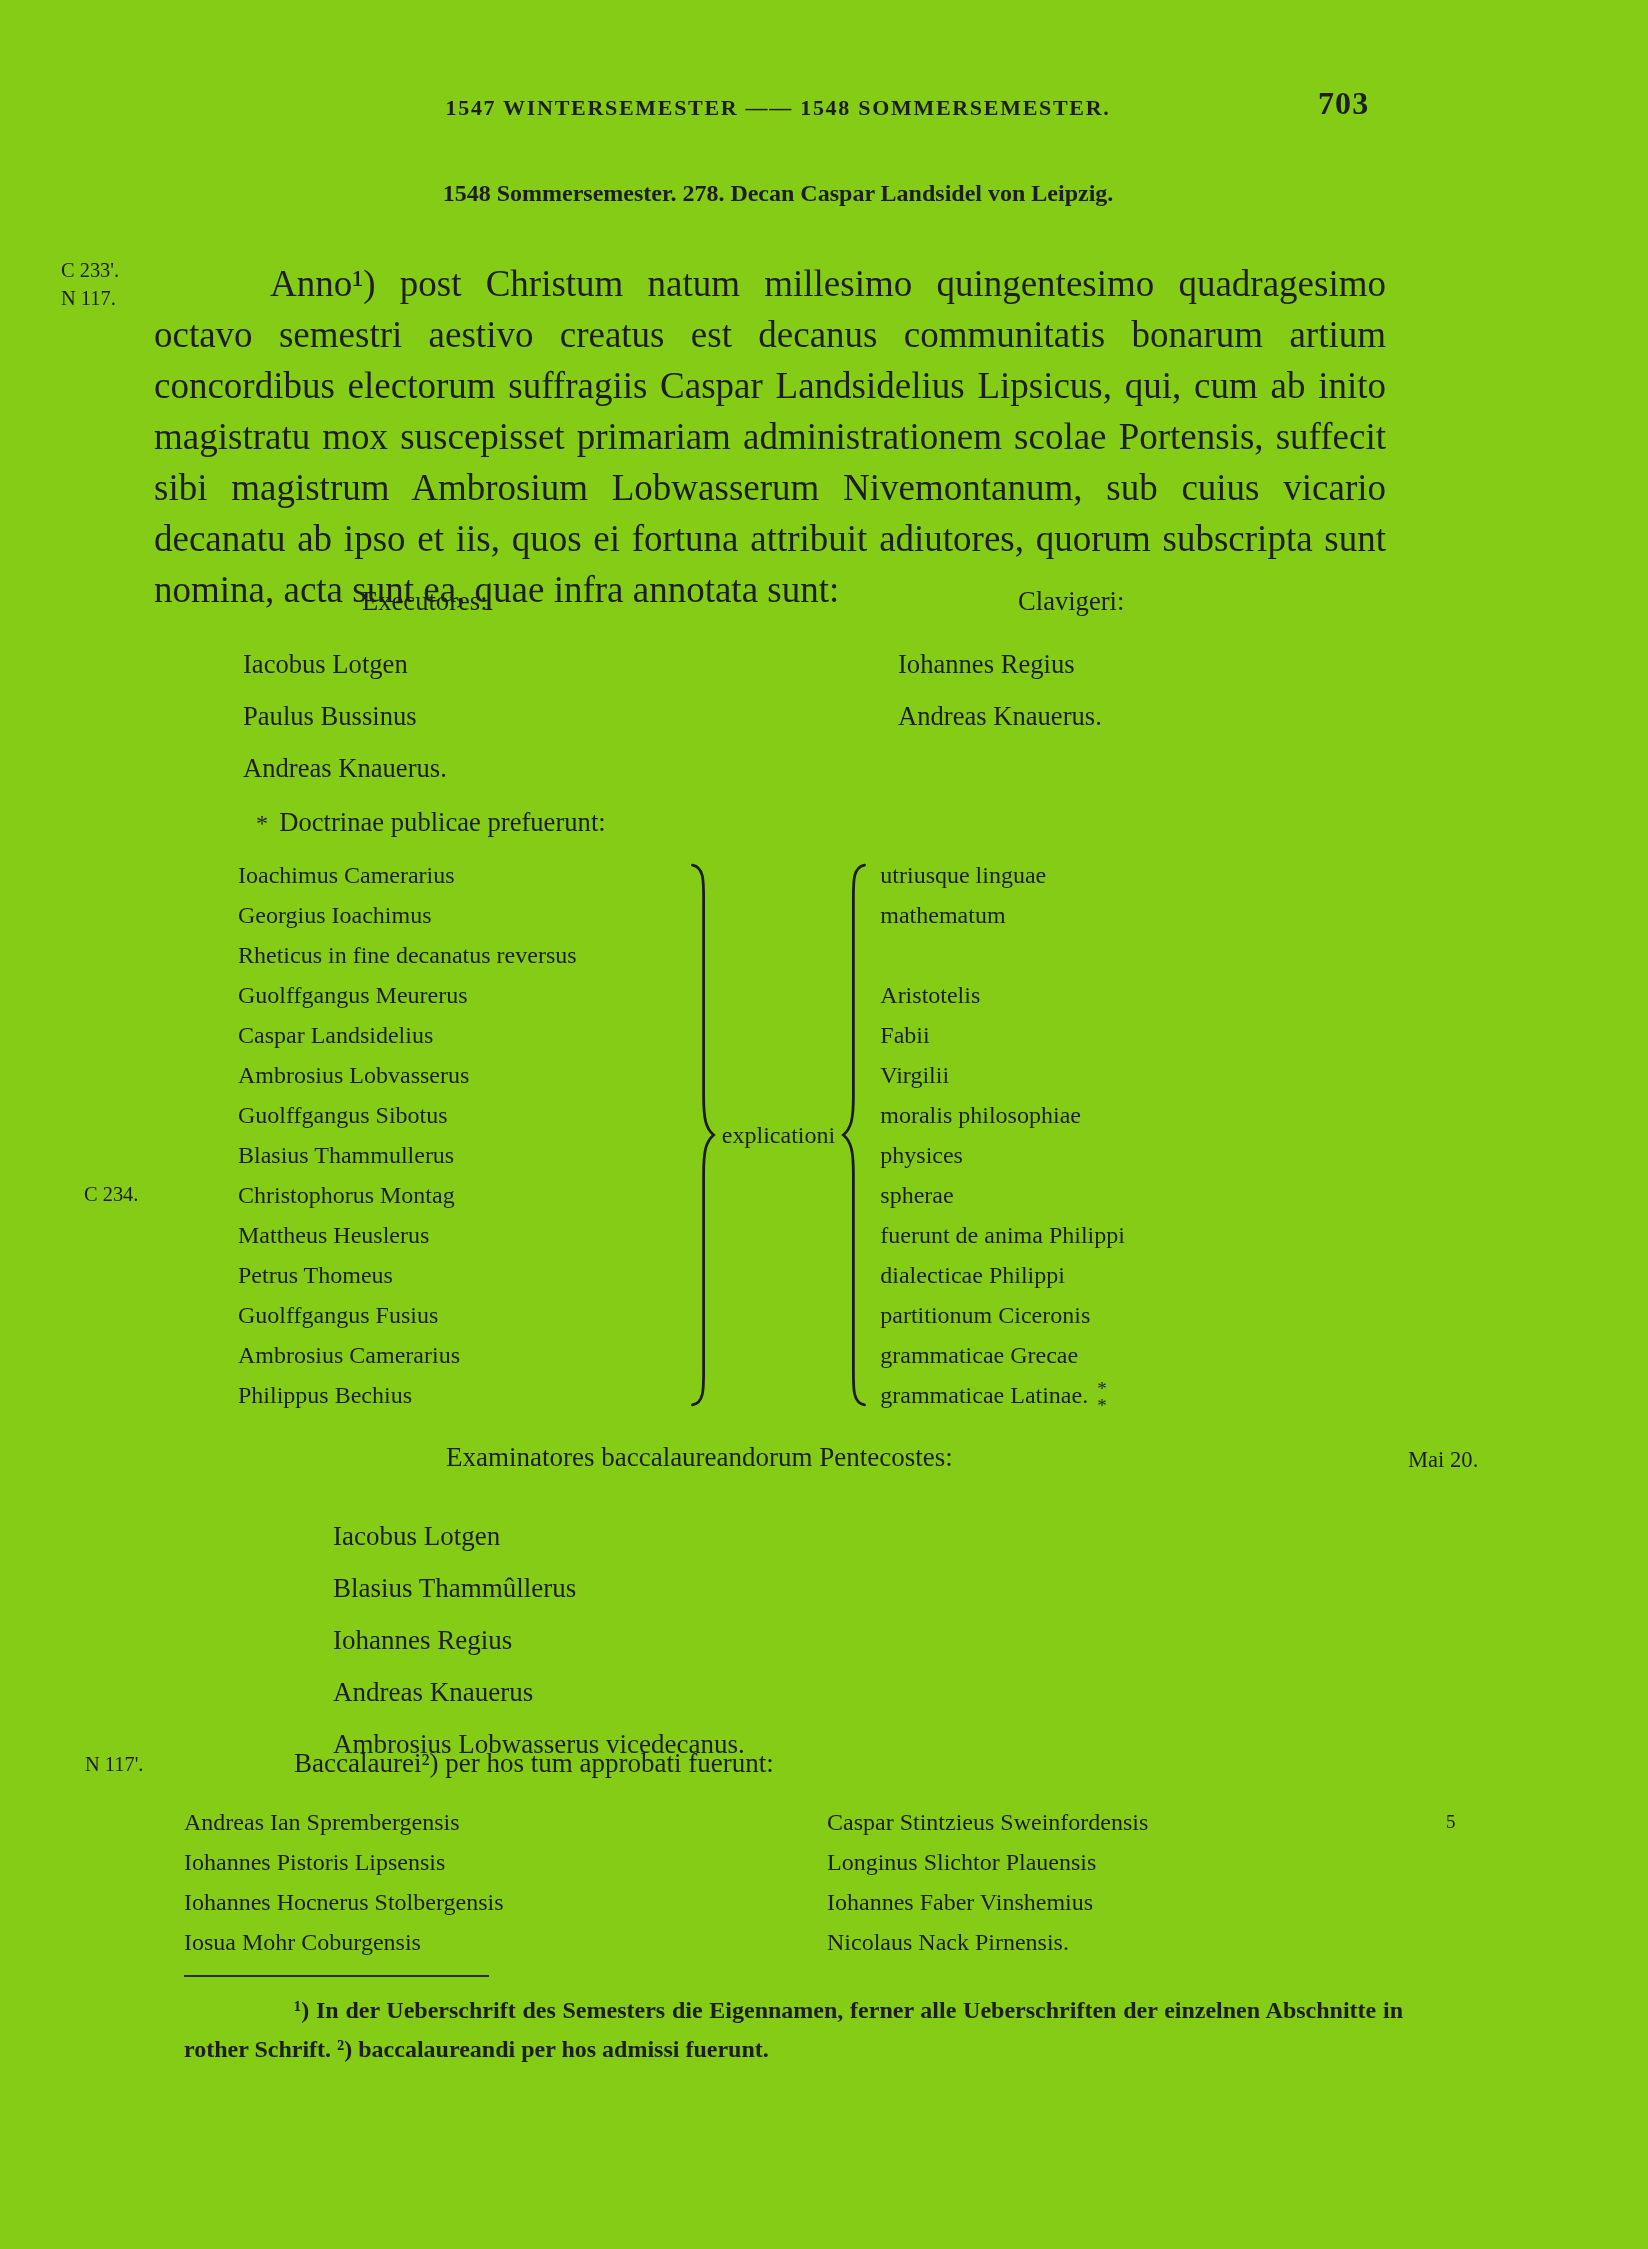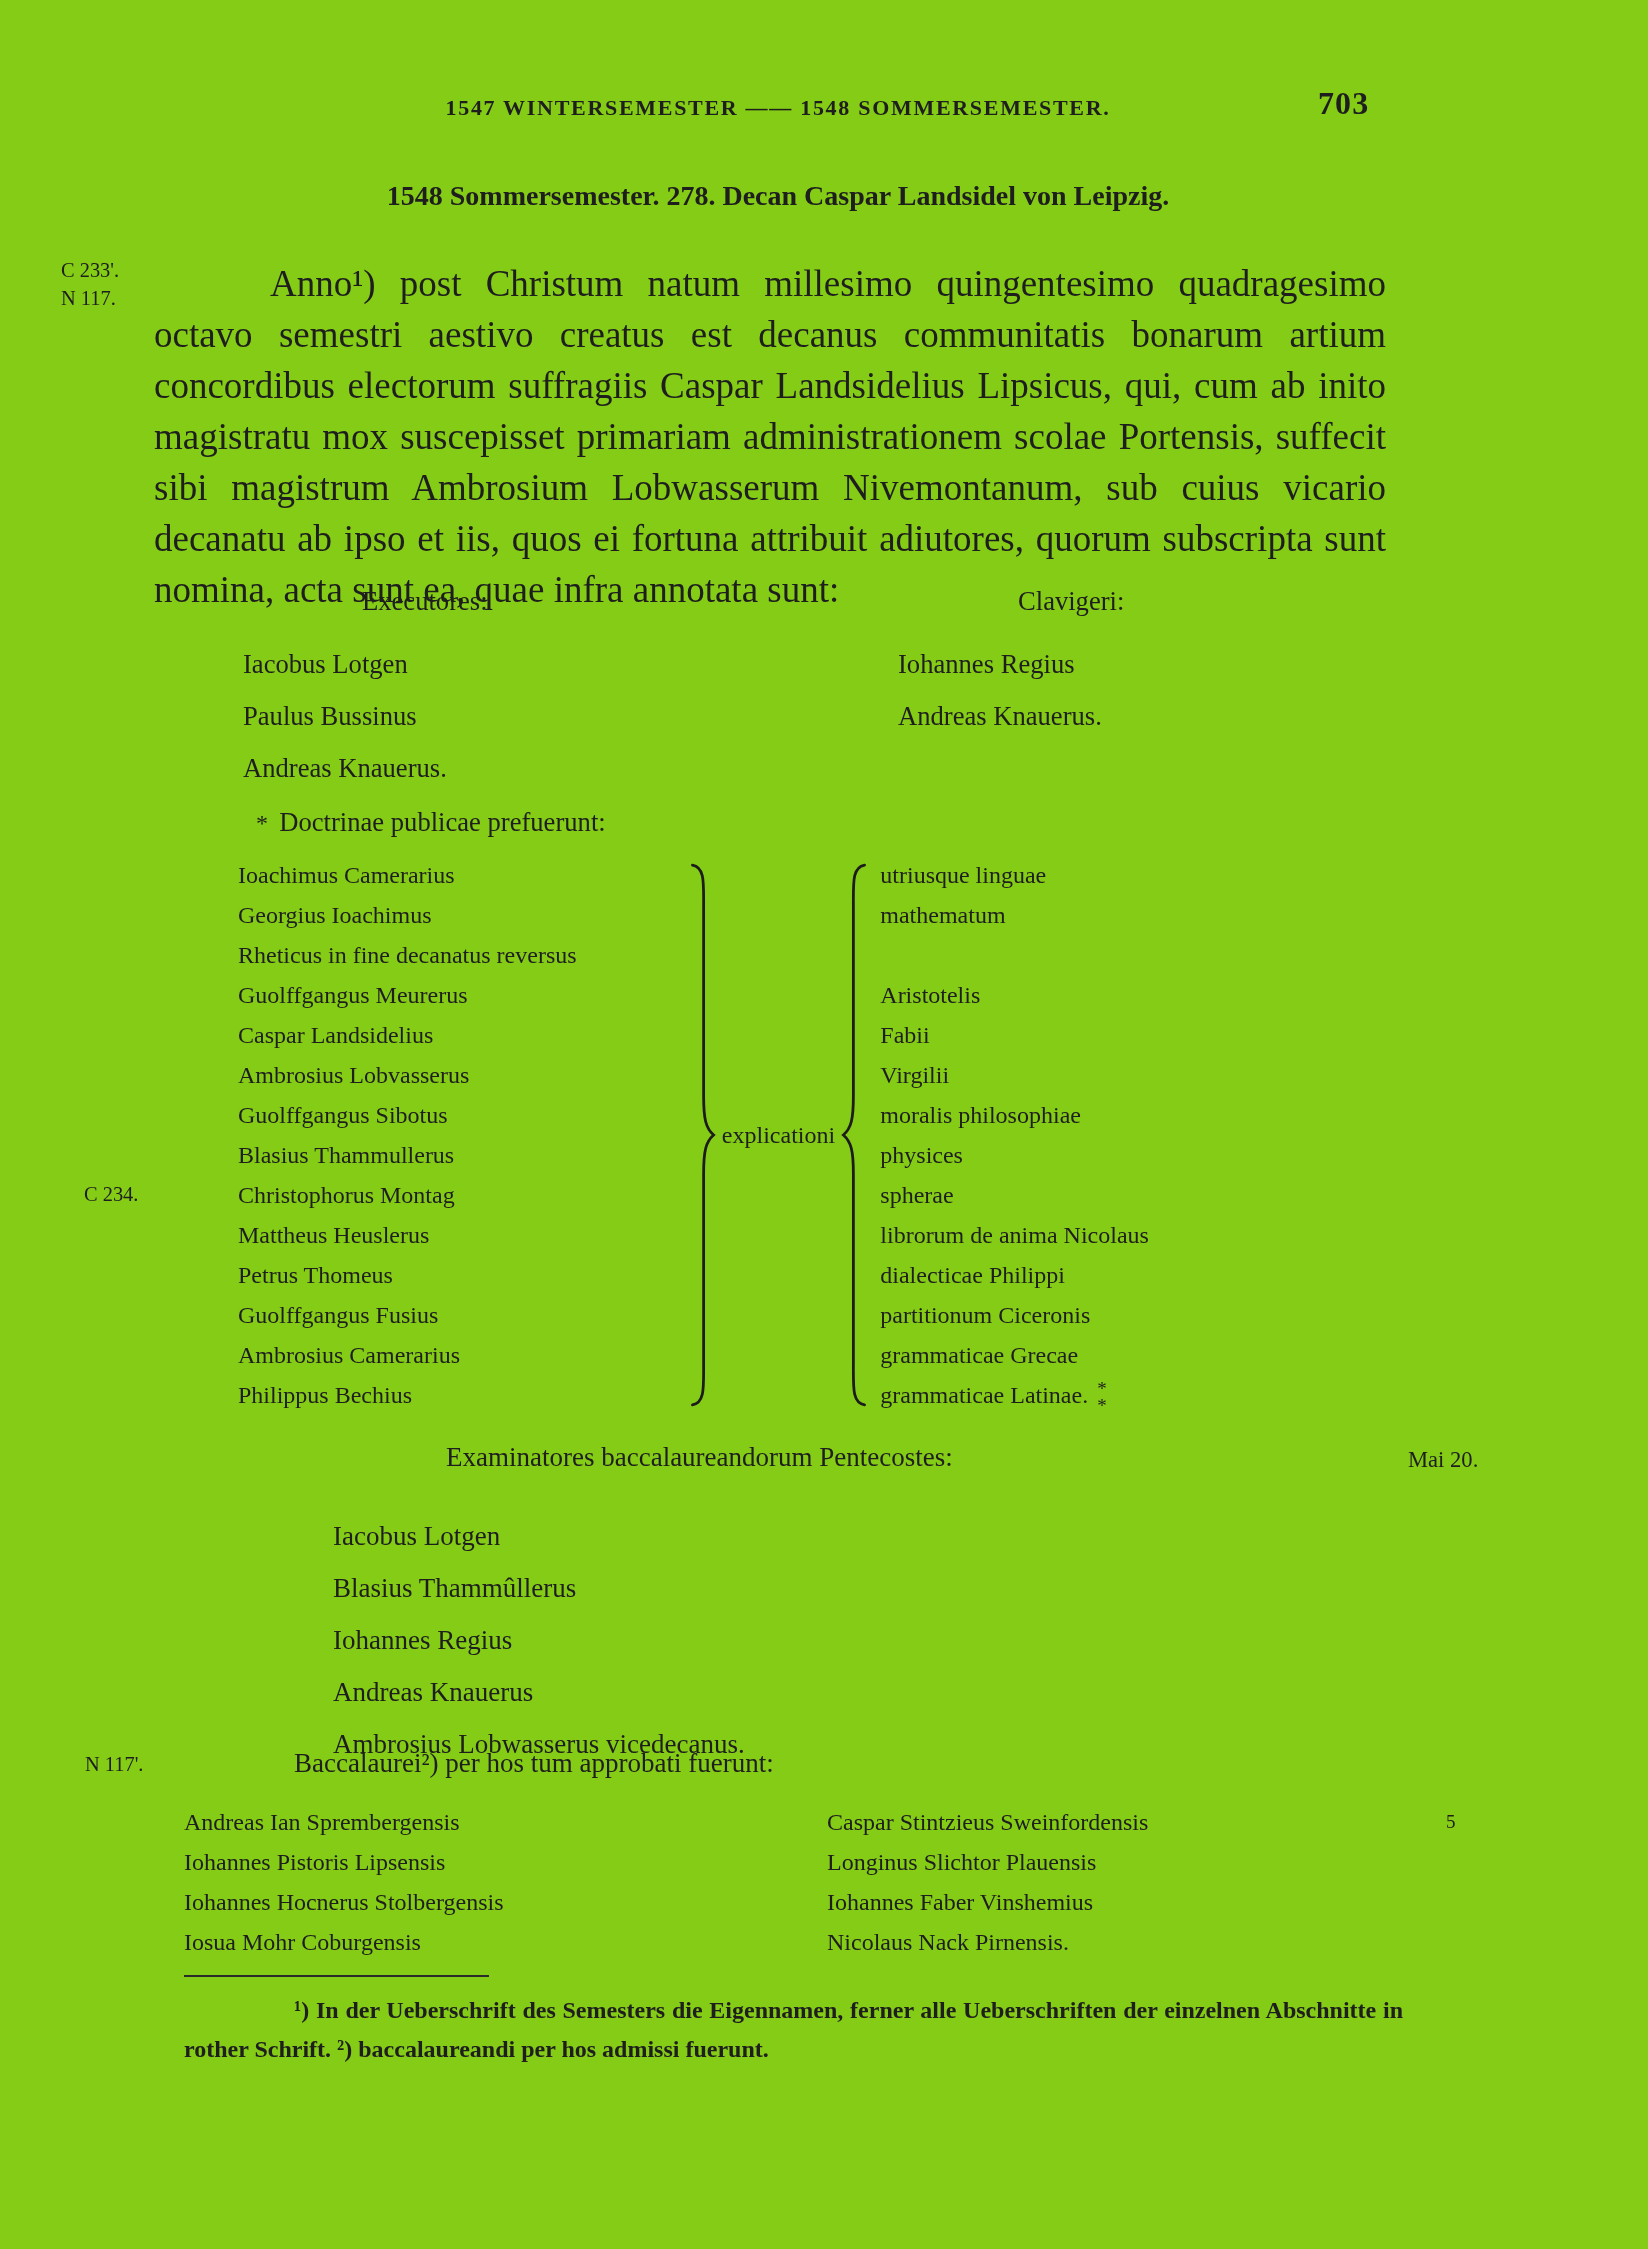--- a/index.html
+++ b/index.html
@@ -15,21 +15,21 @@
   .running-header {
     position: absolute; top: 95px; left: 163px; width: 1230px;
     text-align: center; font-size: 22px; font-weight: bold; letter-spacing: 1.7px;
   }
   .page-number {
     position: absolute; top: 85px; left: 1318px;
     font-size: 32px; font-weight: bold; letter-spacing: 1.1px;
   }
   .doc-title {
     position: absolute; top: 180px; left: 163px; width: 1230px;
-    text-align: center; font-size: 28px; font-weight: bold; margin: 0;
+    text-align: center; font-size: 24px; font-weight: bold; margin: 0;
   }
   .lead {
     position: absolute; top: 250px; left: 146px; width: 1232px;
     font-size: 37px; line-height: 51px; text-align: justify; text-indent: 116px; margin: 8px;
   }
   .mn { position: absolute; font-size: 20.4px; line-height: 28px; }
   .mn-top { top: 256px; left: 61px; }
   .mn-c234 { top: 1180px; left: 84px; }
   .mn-n117b { top: 1750px; left: 85px; }
   .mn-mai { top: 1446px; left: 1408px; font-size: 22.6px; }
@@ -145,21 +145,21 @@
     <div class="d-right">
       <div class="d-item">utriusque linguae</div>
       <div class="d-item">mathematum</div>
       <div class="d-item"></div>
       <div class="d-item">Aristotelis</div>
       <div class="d-item">Fabii</div>
       <div class="d-item">Virgilii</div>
       <div class="d-item">moralis philosophiae</div>
       <div class="d-item">physices</div>
       <div class="d-item">spherae</div>
-      <div class="d-item">librorum de anima Nicolaus</div>
+      <div class="d-item">fuerunt de anima Philippi</div>
       <div class="d-item">dialecticae Philippi</div>
       <div class="d-item">partitionum Ciceronis</div>
       <div class="d-item">grammaticae Grecae</div>
       <div class="d-item">
         <span>grammaticae Latinae.</span><span class="end-mark">*
 *</span>
       </div>
     </div>
   </div>
 

